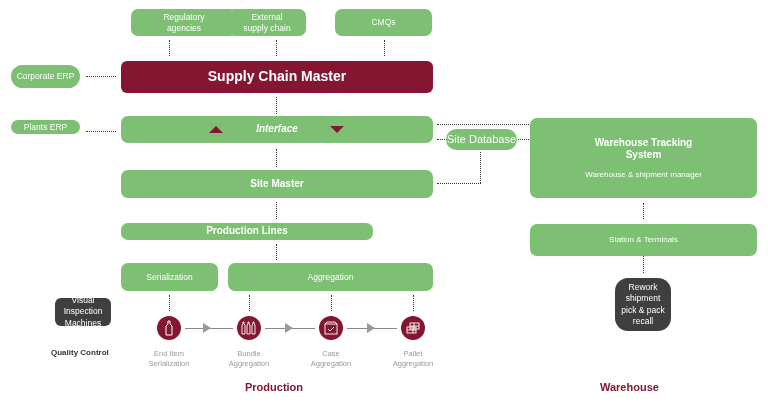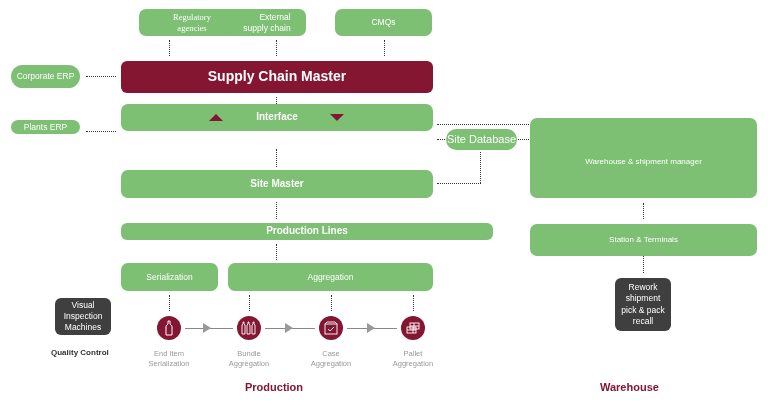--- a/index.html
+++ b/index.html
@@ -25,58 +25,58 @@
     .section-label { position:absolute; color:#841631; font-weight:bold; font-size:11px; }
     .qc-label { position:absolute; font-weight:bold; font-size:8px; color:#333; }
     .tri-up { width:0; height:0; border-left:7px solid transparent; border-right:7px solid transparent;
               border-bottom:7px solid #841631; position:absolute; }
     .tri-down { width:0; height:0; border-left:7px solid transparent; border-right:7px solid transparent;
                 border-top:7px solid #841631; position:absolute; }
   </style>
 </head>
 <body>
 
-<div class="box" style="left:139px;top:9px;width:106px;height:27px;white-space:pre-line;font-family:Liberation Serif, serif;">Regulatory
+<div class="box" style="left:131px;top:9px;width:106px;height:27px;white-space:pre-line;">Regulatory
 agencies</div>
-<div class="box" style="left:228px;top:9px;width:78px;height:27px;white-space:pre-line;text-align:right;">External
+<div class="box" style="left:228px;top:9px;width:78px;height:27px;white-space:pre-line;">External
 supply chain</div>
 <div class="box" style="left:335px;top:9px;width:97px;height:27px;">CMQs</div>
 
 <div class="vdot" style="left:169px;top:40px;height:16px;"></div>
 <div class="vdot" style="left:276px;top:40px;height:16px;"></div>
 <div class="vdot" style="left:384px;top:40px;height:16px;"></div>
 
 <div class="box pill" style="left:11px;top:65px;width:69px;height:23px;">Corporate ERP</div>
 <div class="hdot" style="left:86px;top:76px;width:30px;"></div>
 <div class="box master" style="left:121px;top:61px;width:312px;height:32px;">Supply Chain Master</div>
 
 <div class="vdot" style="left:276px;top:97px;height:17px;"></div>
 
 <div class="box pill" style="left:11px;top:120px;width:69px;height:14px;">Plants ERP</div>
 <div class="hdot" style="left:86px;top:131px;width:30px;"></div>
-<div class="box bold" style="left:121px;top:104px;width:312px;height:27px;font-size:10px;">
+<div class="box bold" style="left:121px;top:116px;width:312px;height:27px;font-size:10px;font-style:italic;">
   <span class="tri-up" style="left:88px;top:10px;"></span>
   <span>Interface</span>
   <span class="tri-down" style="left:209px;top:10px;"></span>
 </div>
 
 <div class="hdot" style="left:437px;top:124px;width:92px;"></div>
 <div class="hdot" style="left:437px;top:139px;width:8px;"></div>
 <div class="box pill" style="left:446px;top:129px;width:71px;height:21px;font-size:11px;">Site Database</div>
 <div class="hdot" style="left:518px;top:139px;width:11px;"></div>
 <div class="vdot" style="left:480px;top:152px;height:31px;"></div>
 <div class="hdot" style="left:437px;top:183px;width:44px;"></div>
 
 <div class="vdot" style="left:276px;top:149px;height:18px;"></div>
 
 <div class="box bold" style="left:121px;top:170px;width:312px;height:28px;font-size:10px;">Site Master</div>
 
 <div class="vdot" style="left:276px;top:202px;height:17px;"></div>
 
-<div class="box bold" style="left:121px;top:223px;width:372px;height:17px;font-size:10px;border-radius:6px;">Production Lines</div>
+<div class="box bold" style="left:121px;top:223px;width:252px;height:17px;font-size:10px;">Production Lines</div>
 
 <div class="vdot" style="left:276px;top:244px;height:16px;"></div>
 
 <div class="box" style="left:121px;top:263px;width:97px;height:28px;">Serialization</div>
 <div class="box" style="left:228px;top:263px;width:205px;height:28px;">Aggregation</div>
 
 <div class="vdot" style="left:169px;top:295px;height:16px;"></div>
 <div class="vdot" style="left:249px;top:295px;height:16px;"></div>
 <div class="vdot" style="left:331px;top:295px;height:16px;"></div>
 <div class="vdot" style="left:413px;top:295px;height:16px;"></div>
@@ -123,30 +123,32 @@
 
 <div class="step-label" style="left:134px;top:349px;white-space:pre-line;">End Item
 Serialization</div>
 <div class="step-label" style="left:214px;top:349px;white-space:pre-line;">Bundle
 Aggregation</div>
 <div class="step-label" style="left:296px;top:349px;white-space:pre-line;">Case
 Aggregation</div>
 <div class="step-label" style="left:378px;top:349px;white-space:pre-line;">Pallet
 Aggregation</div>
 
-<div class="dark" style="left:55px;top:298px;width:56px;height:37px;white-space:pre-line;">Visual
+<div class="dark" style="left:55px;top:298px;width:56px;height:28px;white-space:pre-line;">Visual
 Inspection
 Machines</div>
 <div class="qc-label" style="left:51px;top:348px;">Quality Control</div>
 
 <div class="box bold" style="left:530px;top:118px;width:227px;height:80px;flex-direction:column;font-size:10px;">
+  <div style="white-space:pre-line;line-height:1.25;">Warehouse Tracking
+System</div>
   <div style="font-weight:normal;font-size:8px;margin-top:8px;">Warehouse &amp; shipment manager</div>
 </div>
 <div class="vdot" style="left:643px;top:203px;height:16px;"></div>
 <div class="box" style="left:530px;top:224px;width:227px;height:32px;font-size:8px;">Station &amp; Terminals</div>
 <div class="vdot" style="left:643px;top:256px;height:17px;"></div>
-<div class="dark" style="left:615px;top:278px;width:56px;height:53px;white-space:pre-line;">Rework
+<div class="dark" style="left:615px;top:278px;width:56px;height:53px;white-space:pre-line;border-radius:13px;">Rework
 shipment
 pick &amp; pack
 recall</div>
 
 <div class="section-label" style="left:245px;top:381px;">Production</div>
 <div class="section-label" style="left:600px;top:381px;">Warehouse</div>
 
 </body></html>

